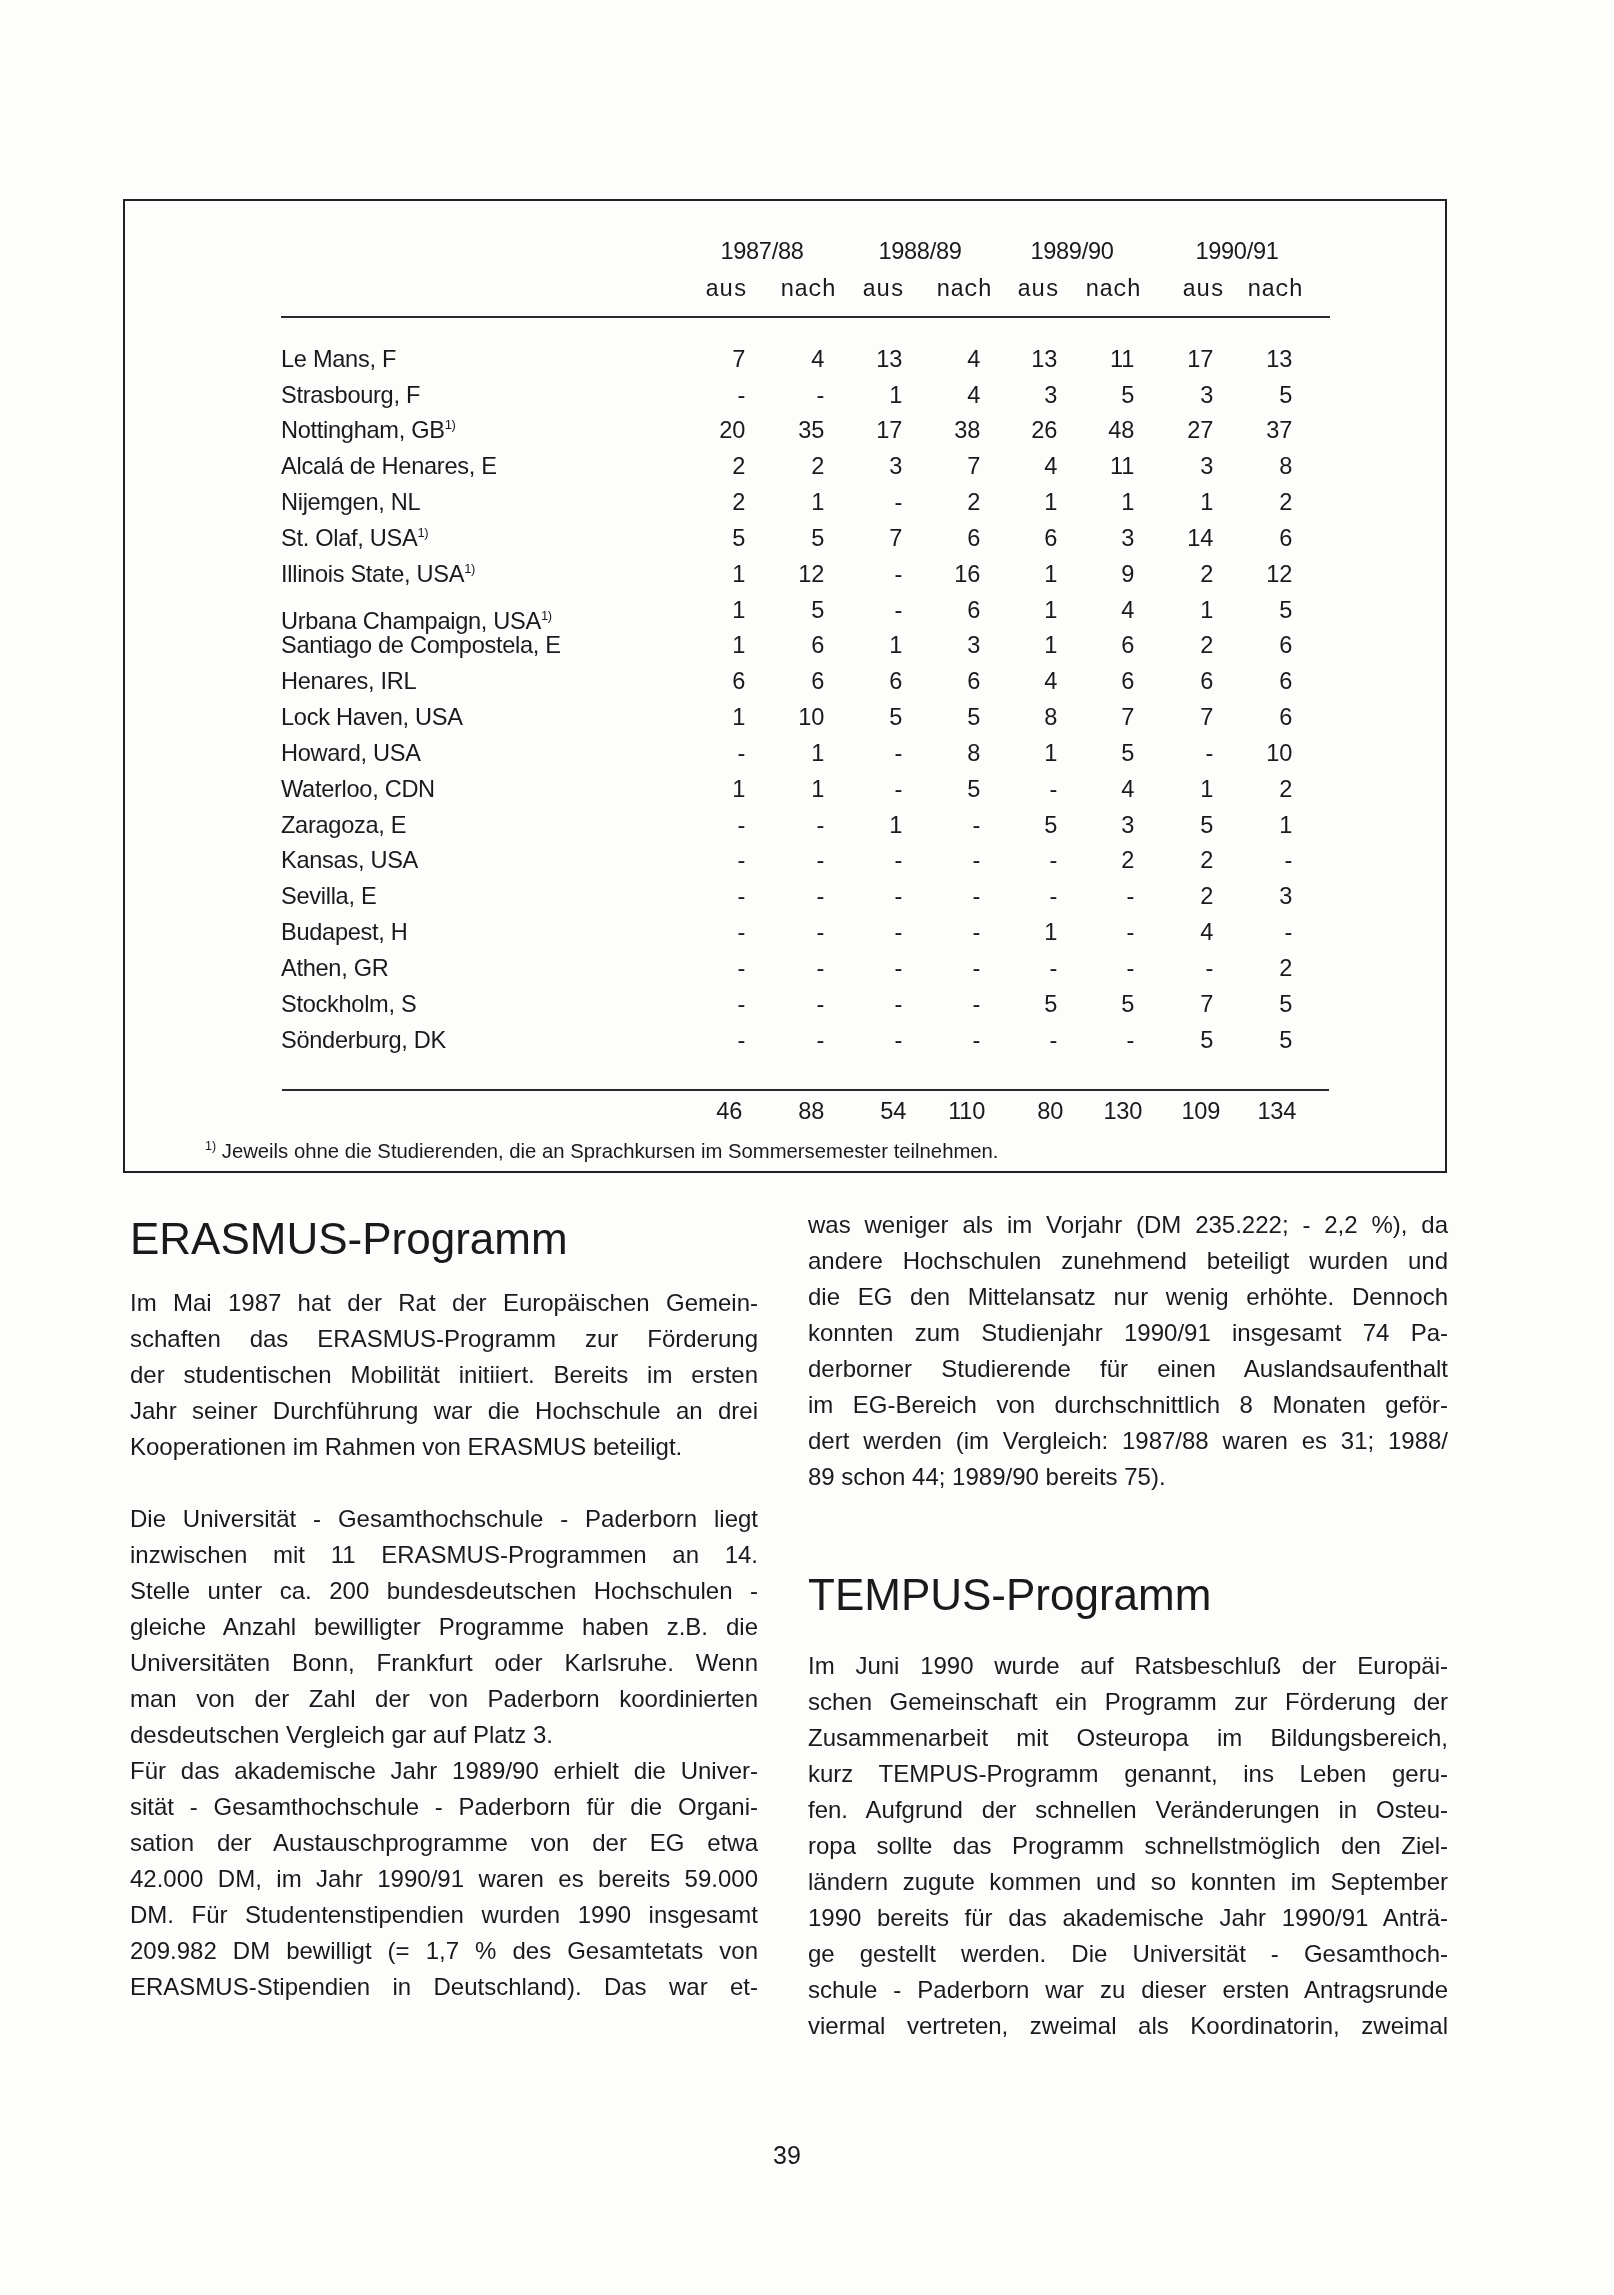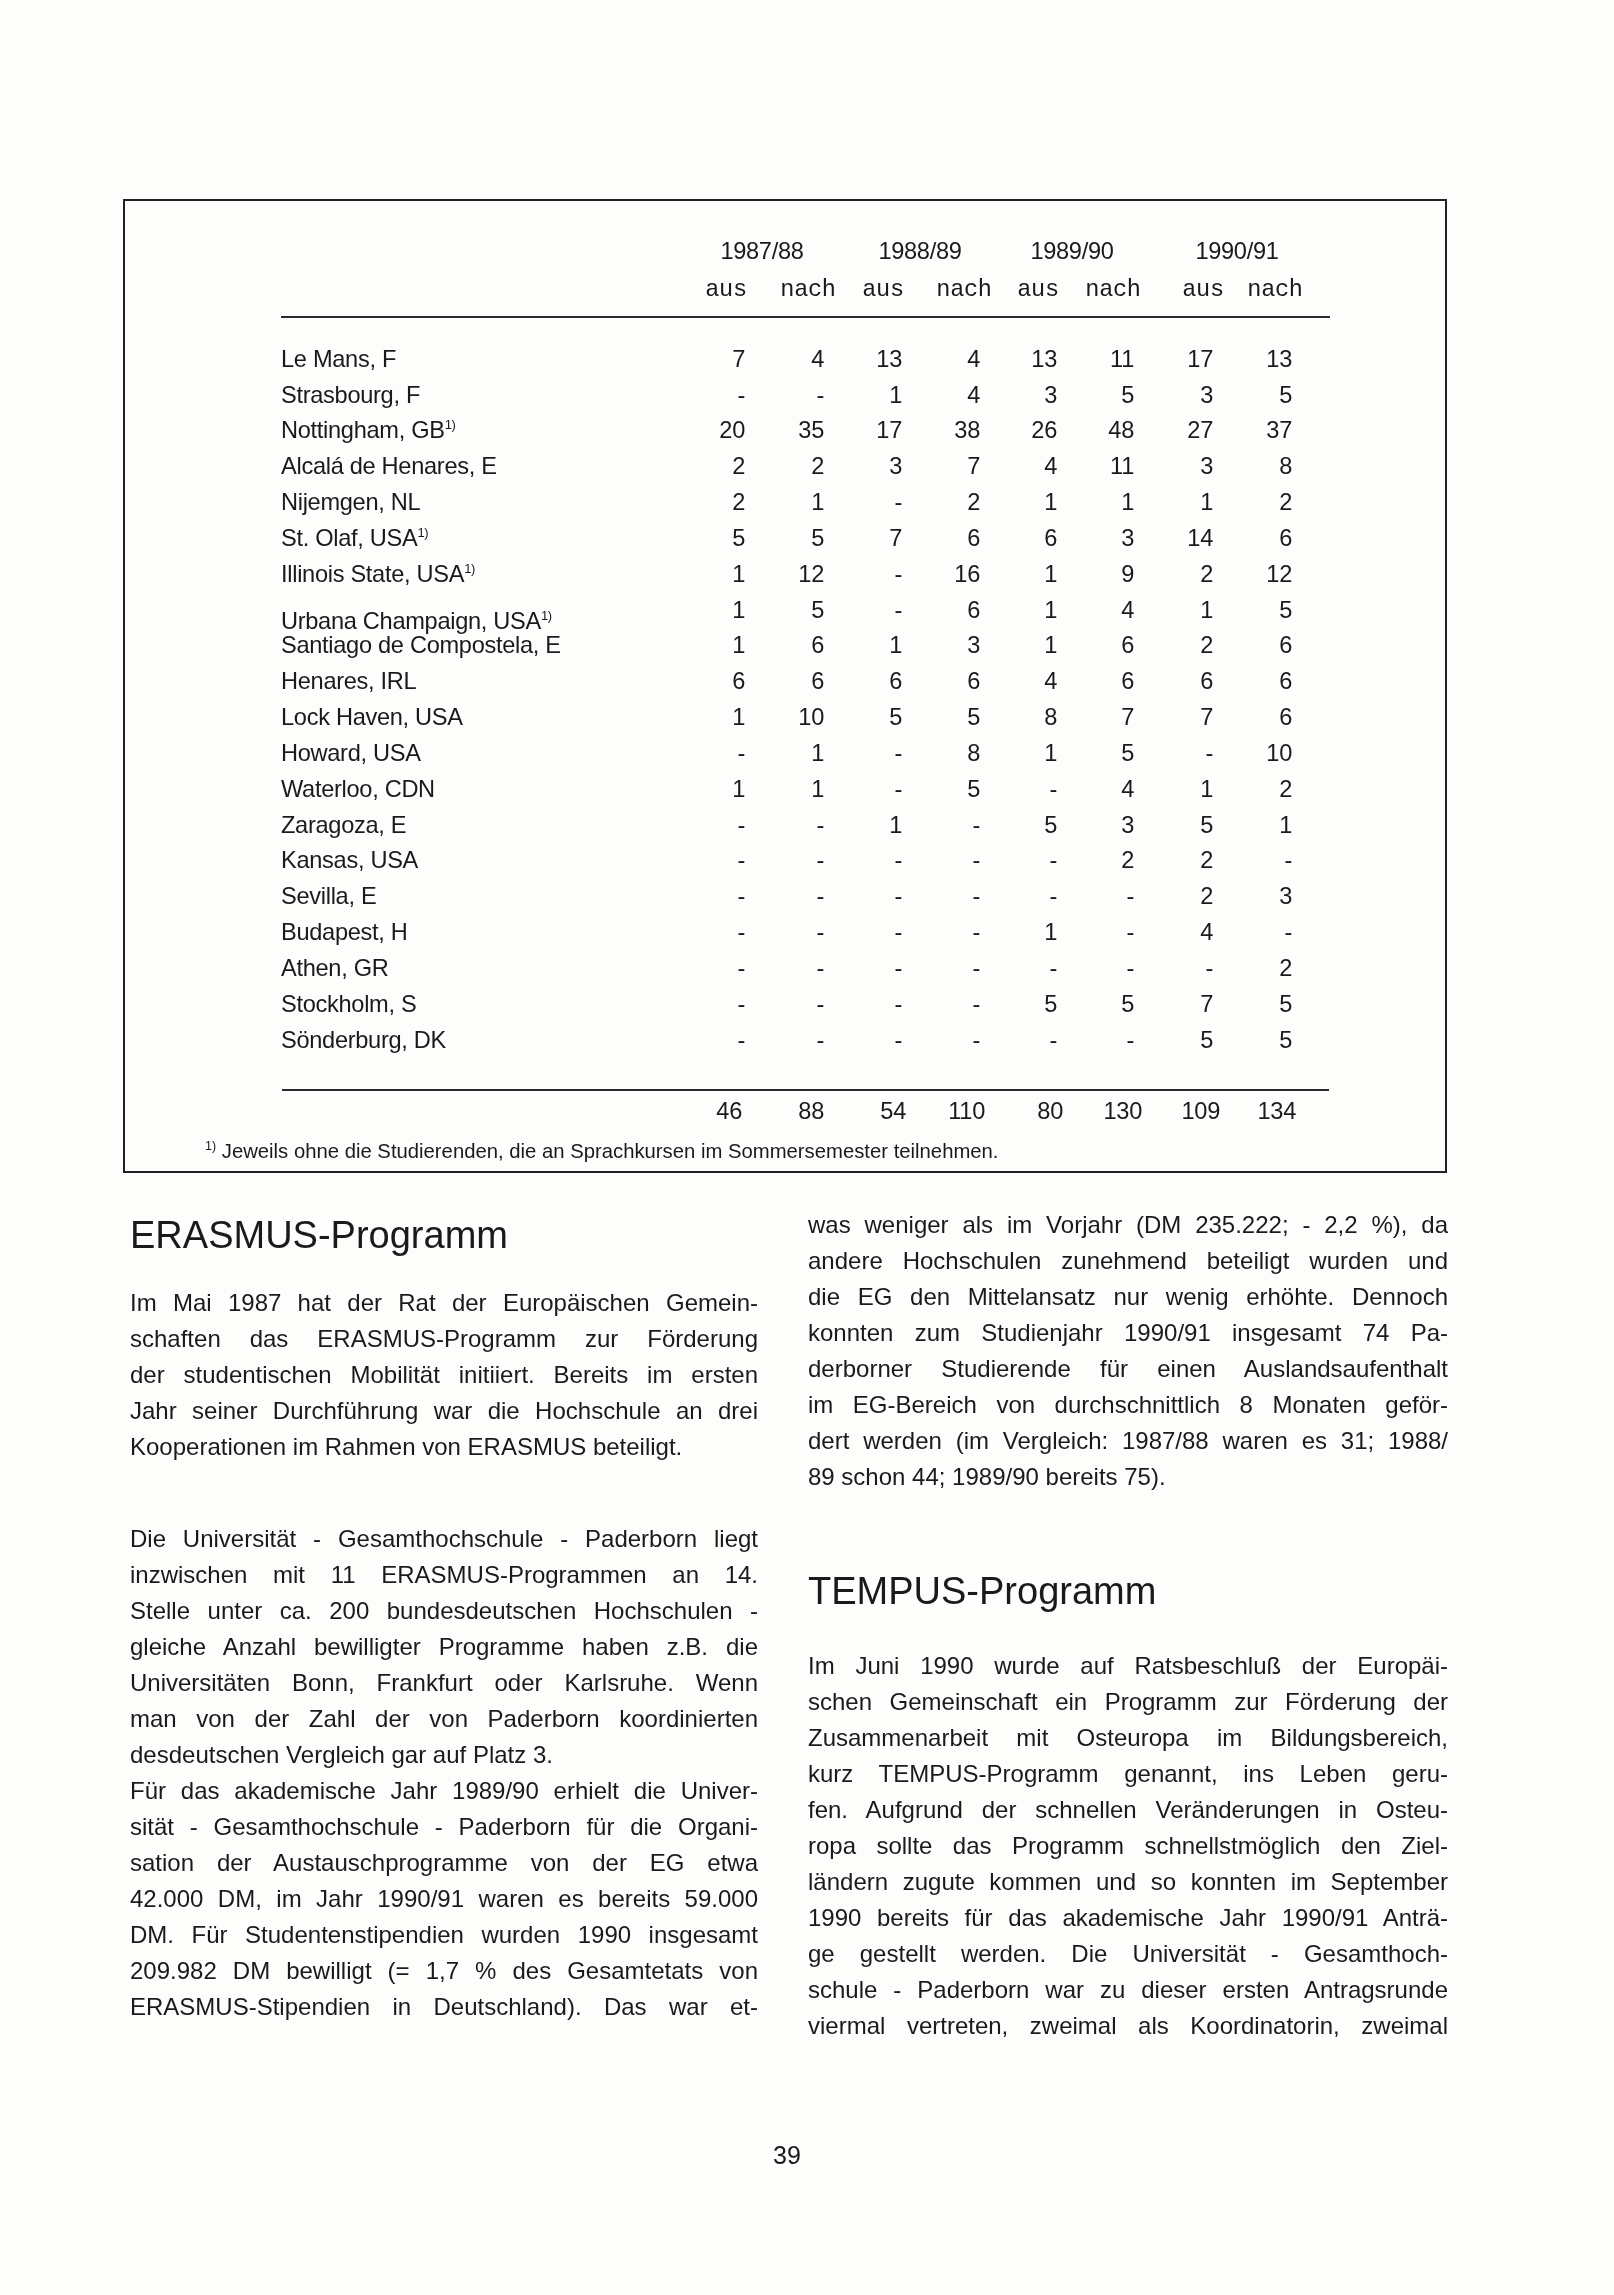--- a/index.html
+++ b/index.html
@@ -22,21 +22,21 @@
   .cell, .total { text-align: right; width: 79px; }
   .hdr-year { text-align: center; width: 144px; }
   .hdr-sub { text-align: center; width: 72px; font-family: Liberation Mono, monospace; }
   .rowlabel { left: 281px; }
   sup.fn { font-size: 13px; vertical-align: 9.2px; line-height: 0; }
 
   #footnote { left: 205px; top: 1139px; font-size: 20.3px; }
   #footnote sup { font-size: 12.5px; vertical-align: 7.9px; }
 
   
-  .h2 { position: absolute; font-size: 38px; letter-spacing: 0; font-weight: normal; }
+  .h2 { position: absolute; font-size: 44px; letter-spacing: 0; font-weight: normal; }
   .col { position: absolute; font-size: 24px; line-height: 36px; text-align: justify; }
   .line { display: block; text-align: justify; text-align-last: justify; height: 36px; white-space: nowrap; }
   .line.last { text-align-last: left; }
   #pagenum { left: 773px; top: 2141px; font-size: 25px; }
 </style>
 </head>
 <body>
 
 <div id="frame"></div>
 
@@ -302,21 +302,21 @@
 
 <div class="h2 abs" style="left:130px; top:1214px;">ERASMUS-Programm</div>
 <div class="col" id="col-left" style="left:130px; top:1285px; width:628px;">
   <div id="erasmus-p1">
       <span class="line">Im Mai 1987 hat der Rat der Europäischen Gemein-</span>
       <span class="line">schaften das ERASMUS-Programm zur Förderung</span>
       <span class="line">der studentischen Mobilität initiiert. Bereits im ersten</span>
       <span class="line">Jahr seiner Durchführung war die Hochschule an drei</span>
       <span class="line last">Kooperationen im Rahmen von ERASMUS beteiligt.</span>
     </div>
-  <div id="erasmus-p2" style="margin-top:56px;">
+  <div id="erasmus-p2" style="margin-top:36px;">
       <span class="line">Die Universität - Gesamthochschule - Paderborn liegt</span>
       <span class="line">inzwischen mit 11 ERASMUS-Programmen an 14.</span>
       <span class="line">Stelle unter ca. 200 bundesdeutschen Hochschulen -</span>
       <span class="line">gleiche Anzahl bewilligter Programme haben z.B. die</span>
       <span class="line">Universitäten Bonn, Frankfurt oder Karlsruhe. Wenn</span>
       <span class="line">man von der Zahl der von Paderborn koordinierten</span>
       <span class="line last">desdeutschen Vergleich gar auf Platz 3.</span>
     </div>
   <div id="erasmus-p3">
       <span class="line">Für das akademische Jahr 1989/90 erhielt die Univer-</span>

